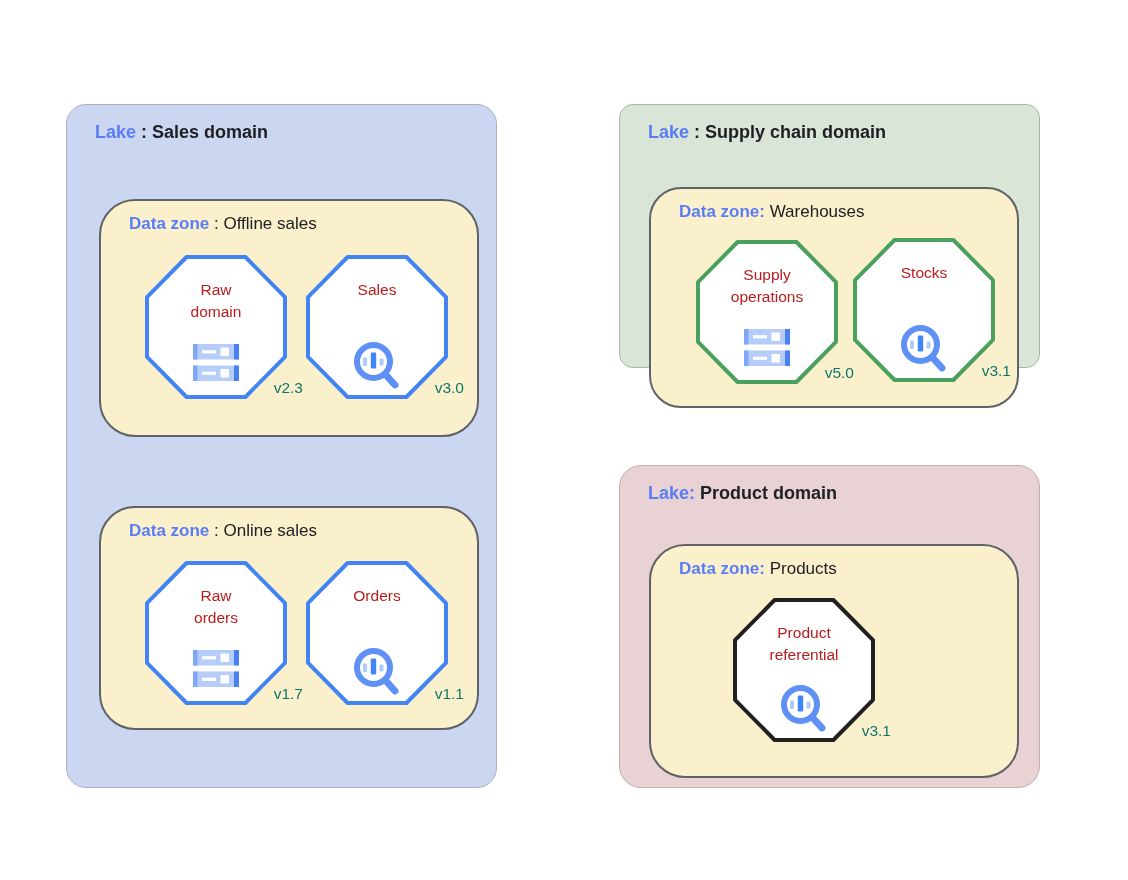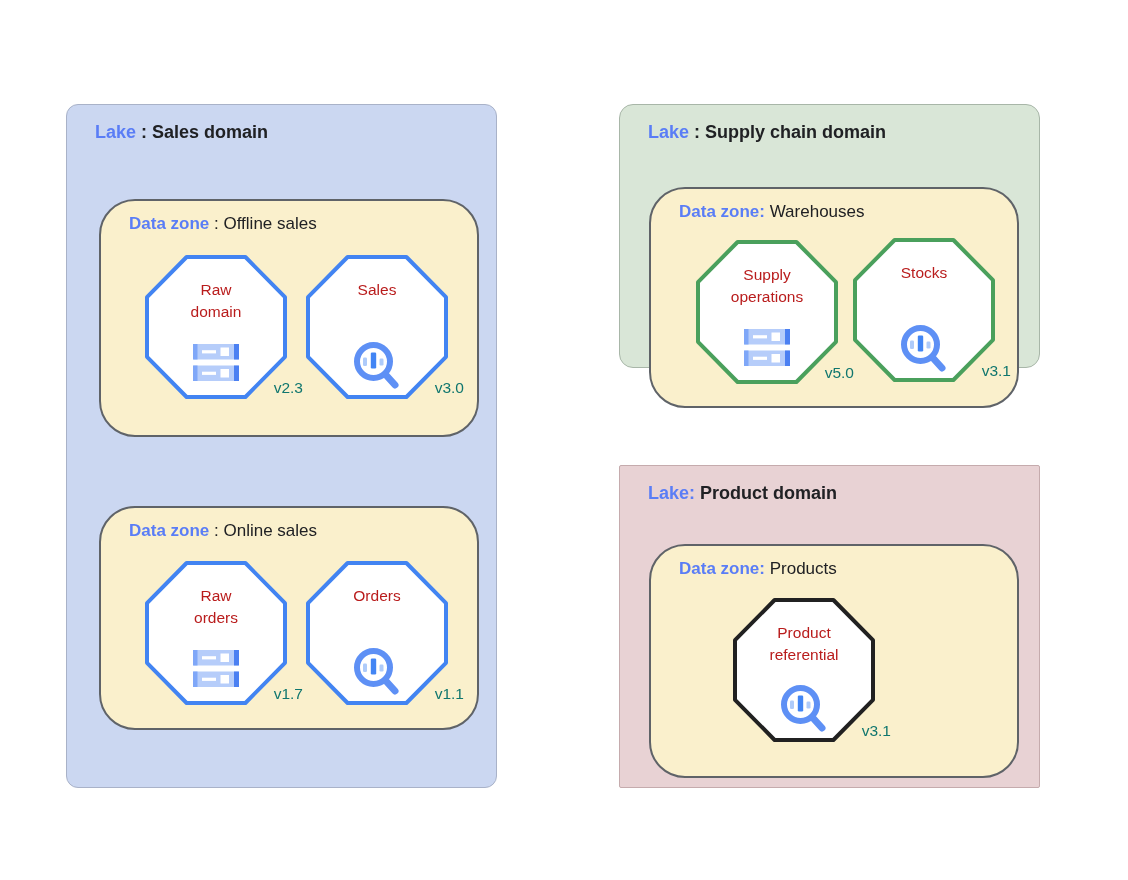--- a/index.html
+++ b/index.html
@@ -1,29 +1,29 @@
 <!DOCTYPE html>
 <html><head>
 <meta charset="utf-8">
 <style>
   html,body{margin:0;padding:0;background:#ffffff;}
   .canvas{
     position:relative;width:1128px;height:880px;background:#ffffff;overflow:hidden;
     font-family:"Liberation Sans", sans-serif;color:#202124;
   }
   .lake{position:absolute;box-sizing:border-box;}
-  .lake-sales{left:66px;top:104px;width:431px;height:684px;background:#cbd7f1;border:1px solid #a9b2c8;border-radius:12px;}
+  .lake-sales{left:66px;top:104px;width:431px;height:684px;background:#cbd7f1;border:1px solid #a9b2c8;border-radius:20px;}
   .lake-supply{left:619px;top:104px;width:421px;height:264px;background:#d9e6d7;border:1px solid #a8b6a8;border-radius:14px;}
-  .lake-product{left:619px;top:465px;width:421px;height:323px;background:#e8d2d4;border:1px solid #c5abad;border-radius:2px;}
+  .lake-product{left:619px;top:465px;width:421px;height:323px;background:#e8d2d4;border:1px solid #c5abad;border-radius:22px;}
   .lake-title{position:absolute;left:28px;top:17px;margin:0;font-size:18px;font-weight:700;color:#202124;white-space:pre;}
   .lake-title .accent{color:#5a7df6;}
   .zone{position:absolute;box-sizing:border-box;background:#faf0cc;border:2px solid #5f6368;border-radius:36px;}
   .zone-offline{left:32px;top:94px;width:380px;height:238px;}
   .zone-online{left:32px;top:401px;width:380px;height:224px;}
-  .zone-warehouses{left:29px;top:82px;width:370px;height:221px;}
+  .zone-warehouses{left:29px;top:82px;width:370px;height:221px;border-radius:32px;}
   .zone-products{left:29px;top:78px;width:370px;height:234px;}
   .zone-title{position:absolute;left:28px;top:13px;margin:0;font-size:17px;font-weight:400;color:#202124;white-space:pre;}
   .zone-title .accent{color:#5a7df6;font-weight:700;}
   .asset{position:absolute;width:142px;height:144px;}
   .oct-shape{position:absolute;left:0;top:0;}
   .asset-label{
     position:absolute;top:24px;left:50%;transform:translateX(-50%);
     width:74px;text-align:center;font-size:15.5px;line-height:22px;color:#b91c1c;
   }
   .asset-icon{position:absolute;left:50%;transform:translateX(-50%);}

